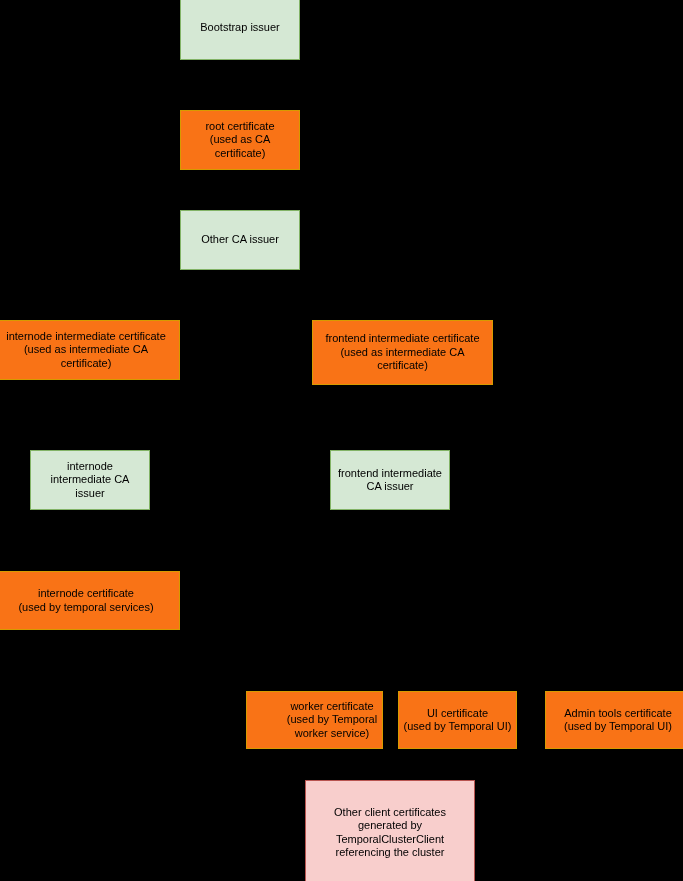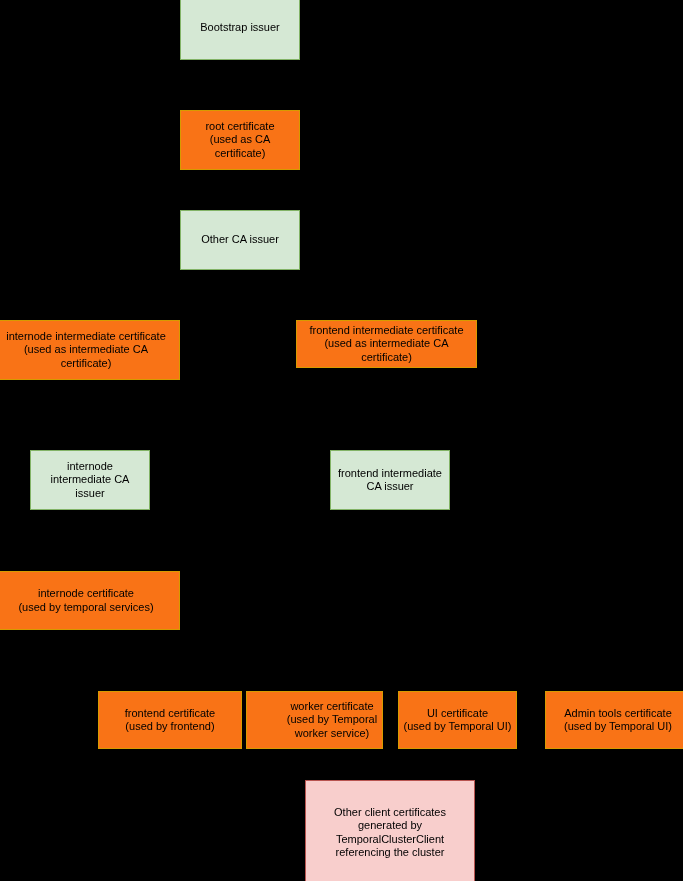--- a/index.html
+++ b/index.html
@@ -80,36 +80,34 @@
   <div class="node cert" style="left:180px; top:110px; width:120px; height:60px;">root certificate
 (used as CA
 certificate)</div>
 
   <div class="node issuer" style="left:180px; top:210px; width:120px; height:60px;">Other CA issuer</div>
 
   <div class="node cert" style="left:-8px; top:320px; width:188px; height:60px;">internode intermediate certificate
 (used as intermediate CA
 certificate)</div>
 
-  <div class="node cert" style="left:296px; top:320px; width:181px; height:48px;">frontend intermediate certificate
+  <div class="node cert" style="left:312px; top:320px; width:181px; height:65px;">frontend intermediate certificate
 (used as intermediate CA
 certificate)</div>
 
   <div class="node issuer" style="left:30px; top:450px; width:120px; height:60px;">internode
 intermediate CA
 issuer</div>
 
   <div class="node issuer" style="left:330px; top:450px; width:120px; height:60px;">frontend intermediate
 CA issuer</div>
 
   <div class="node cert" style="left:-8px; top:571px; width:188px; height:59px;">internode certificate
 (used by temporal services)</div>
 
-  <div class="node cert" style="left:98px; top:691px; width:144px; height:58px;">frontend certificate
-(used by frontend)</div>
 
   <div class="node cert" style="left:246px; top:691px; width:137px; height:58px;padding-left:39px;">worker certificate
 (used by Temporal
 worker service)</div>
 
   <div class="node cert" style="left:398px; top:691px; width:119px; height:58px;">UI certificate
 (used by Temporal UI)</div>
 
   <div class="node cert" style="left:545px; top:691px; width:146px; height:58px;">Admin tools certificate
 (used by Temporal UI)</div>

